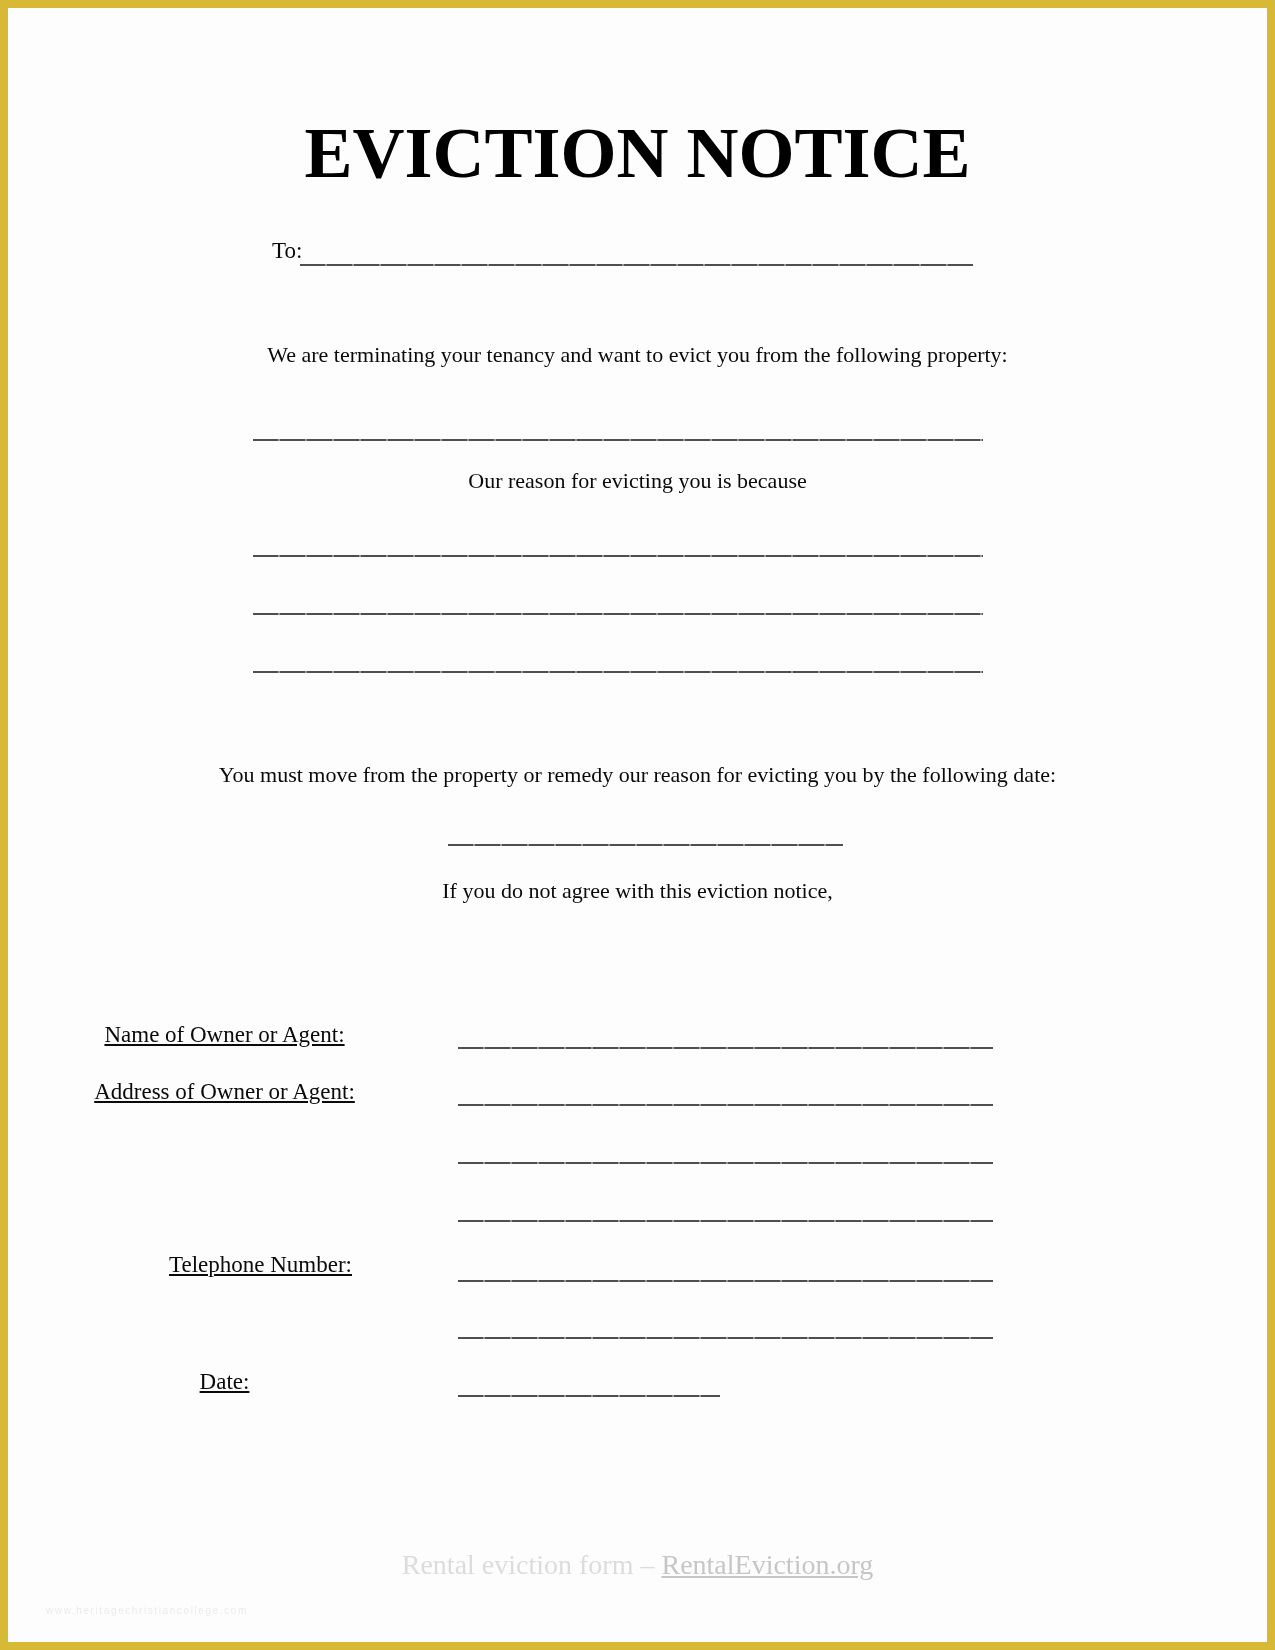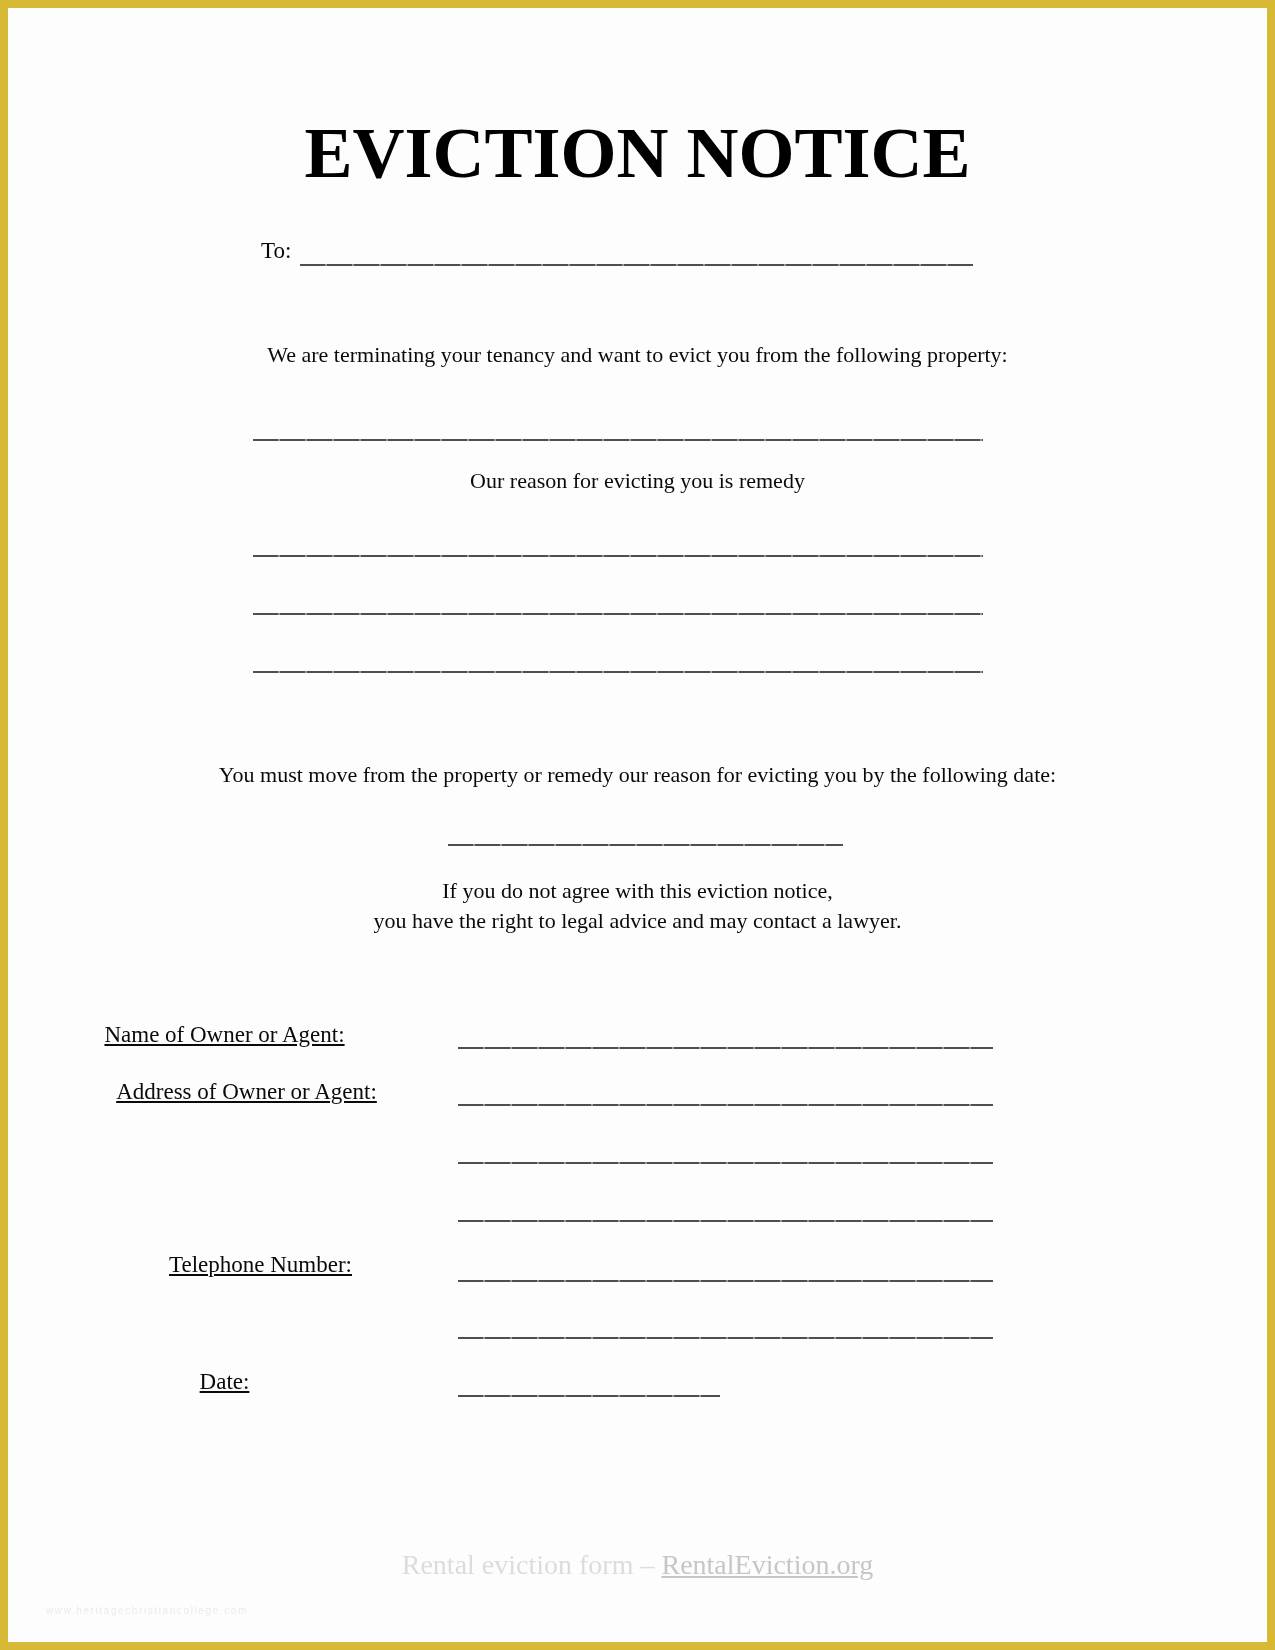--- a/index.html
+++ b/index.html
@@ -23,21 +23,21 @@
     color:#000;
     line-height:1.1;
   }
   .body-text{font-size:22px;line-height:30px;color:#0a0a0a;}
   .label-text{font-size:23px;color:#0a0a0a;}
   .fill-line{
     position:absolute;
     height:2px;
     background:repeating-linear-gradient(90deg,#4f4f4f 0 25px,#979797 25px 27px);
   }
-  .to-label{left:253px;top:230px;}
+  .to-label{left:264px;top:230px;}
   .form-label{
     left:0;width:433px;
     text-align:center;
     text-decoration:underline;
   }
   .footer{
     top:1541px;
     font-size:28px;
     color:#dcdcdc;
   }
@@ -61,37 +61,36 @@
 
   <div class="abs center doc-title">EVICTION NOTICE</div>
 
   <div class="abs label-text to-label">To:</div>
   <div class="fill-line" style="left:292px;top:256px;width:673px;"></div>
 
   <div class="abs center body-text" style="top:332px;">We are terminating your tenancy and want to evict you from the following property:</div>
 
   <div class="fill-line" style="left:245px;top:431px;width:730px;"></div>
 
-  <div class="abs center body-text" style="top:458px;">Our reason for evicting you is remedy</div>
+  <div class="abs center body-text" style="top:458px;">Our reason for evicting you is because</div>
 
   <div class="fill-line" style="left:245px;top:547px;width:730px;"></div>
   <div class="fill-line" style="left:245px;top:605px;width:730px;"></div>
   <div class="fill-line" style="left:245px;top:663px;width:730px;"></div>
 
   <div class="abs center body-text" style="top:752px;">You must move from the property or remedy our reason for evicting you by the following date:</div>
 
   <div class="fill-line" style="left:440px;top:836px;width:395px;"></div>
 
   <div class="abs center body-text" style="top:868px;">If you do not agree with this eviction notice,</div>
-  <div class="abs center body-text" style="top:898px;">you have the right to legal advice and may contact a lawyer.</div>
 
   <div class="abs label-text form-label" style="top:1014px;">Name of Owner or Agent:</div>
   <div class="fill-line" style="left:450px;top:1039px;width:535px;"></div>
 
-  <div class="abs label-text form-label" style="top:1071px;margin-left:22px;">Address of Owner or Agent:</div>
+  <div class="abs label-text form-label" style="top:1071px;">Address of Owner or Agent:</div>
   <div class="fill-line" style="left:450px;top:1096px;width:535px;"></div>
 
   <div class="fill-line" style="left:450px;top:1154px;width:535px;"></div>
   <div class="fill-line" style="left:450px;top:1212px;width:535px;"></div>
 
   <div class="abs label-text form-label" style="top:1244px;margin-left:36px;">Telephone Number:</div>
   <div class="fill-line" style="left:450px;top:1272px;width:535px;"></div>
 
   <div class="fill-line" style="left:450px;top:1329px;width:535px;"></div>
 

